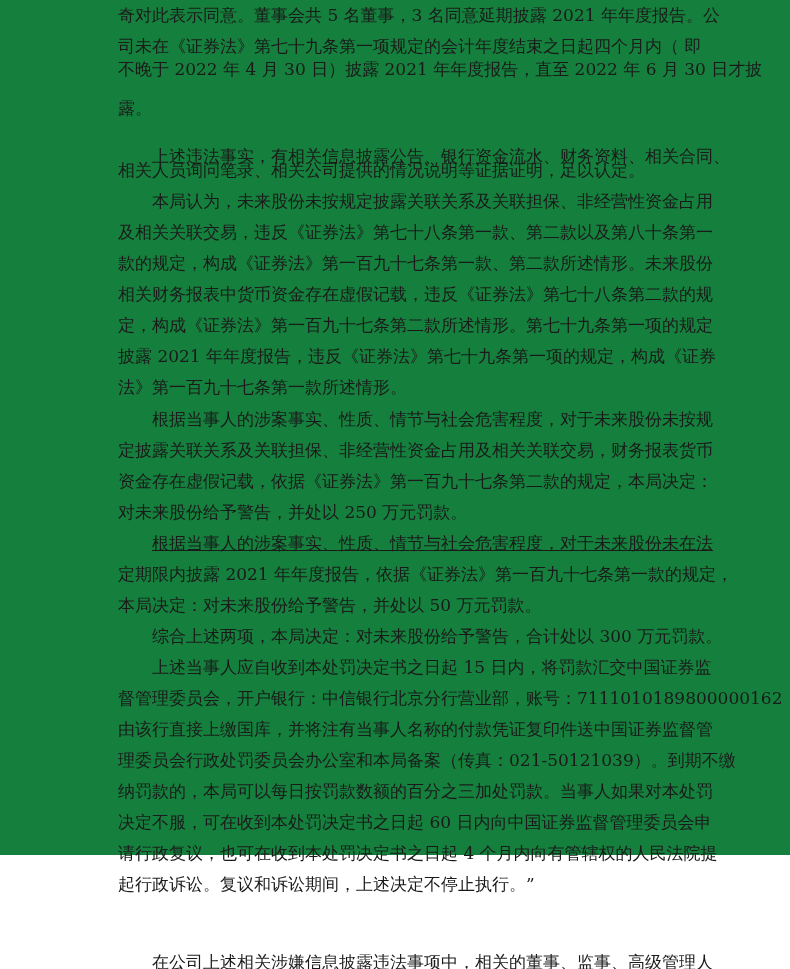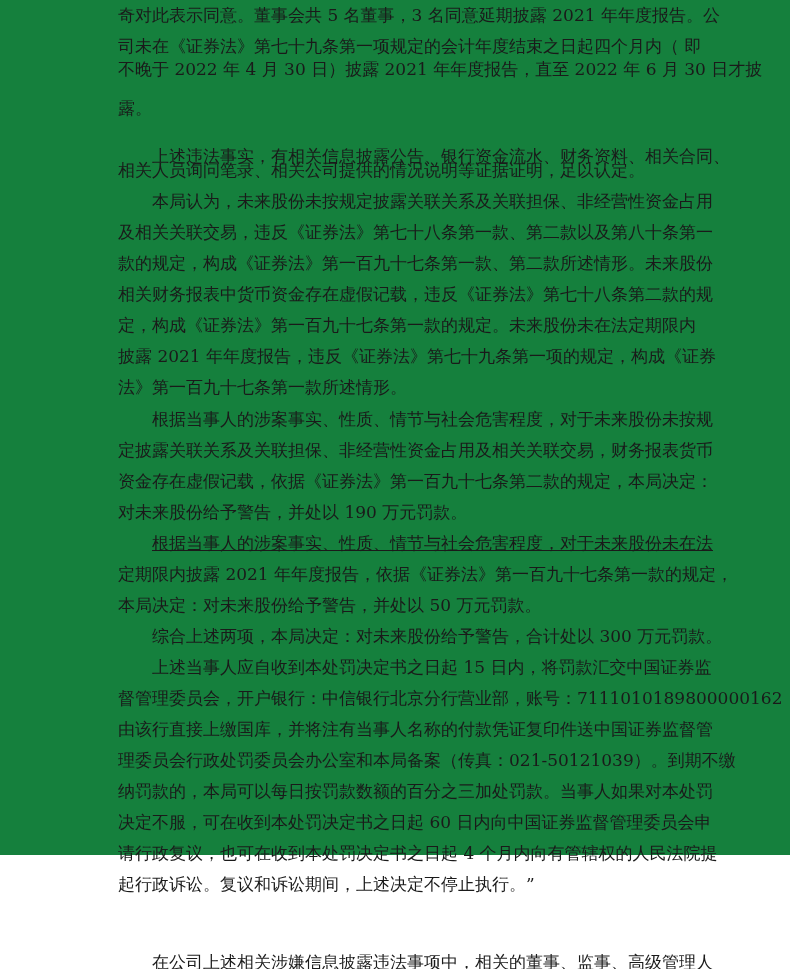--- a/index.html
+++ b/index.html
@@ -19,27 +19,27 @@
       <div class="line" style="top: 0px;">奇对此表示同意。董事会共 5 名董事，3 名同意延期披露 2021 年年度报告。公</div>
       <div class="line" style="top: 31px;">司未在《证券法》第七十九条第一项规定的会计年度结束之日起四个月内（ 即</div>
       <div class="line" style="top: 54px;">不晚于 2022 年 4 月 30 日）披露 2021 年年度报告，直至 2022 年 6 月 30 日才披</div>
       <div class="line last" style="top: 93px;">露。</div>
       <div class="line indent" style="top: 141px;">上述违法事实，有相关信息披露公告、银行资金流水、财务资料、相关合同、</div>
       <div class="line last" style="top: 155px;">相关人员询问笔录、相关公司提供的情况说明等证据证明，足以认定。</div>
       <div class="line indent" style="top: 186px;">本局认为，未来股份未按规定披露关联关系及关联担保、非经营性资金占用</div>
       <div class="line" style="top: 217px;">及相关关联交易，违反《证券法》第七十八条第一款、第二款以及第八十条第一</div>
       <div class="line" style="top: 248px;">款的规定，构成《证券法》第一百九十七条第一款、第二款所述情形。未来股份</div>
       <div class="line" style="top: 279px;">相关财务报表中货币资金存在虚假记载，违反《证券法》第七十八条第二款的规</div>
-      <div class="line" style="top: 310px;">定，构成《证券法》第一百九十七条第一款的规定。未来股份未在法定期限内</div>
+      <div class="line" style="top: 310px;">定，构成《证券法》第一百九十七条第二款所述情形。第七十九条第一项的规定</div>
       <div class="line" style="top: 341px;">披露 2021 年年度报告，违反《证券法》第七十九条第一项的规定，构成《证券</div>
       <div class="line last" style="top: 372px;">法》第一百九十七条第一款所述情形。</div>
       <div class="line indent" style="top: 404px;">根据当事人的涉案事实、性质、情节与社会危害程度，对于未来股份未按规</div>
       <div class="line" style="top: 435px;">定披露关联关系及关联担保、非经营性资金占用及相关关联交易，财务报表货币</div>
       <div class="line" style="top: 466px;">资金存在虚假记载，依据《证券法》第一百九十七条第二款的规定，本局决定：</div>
-      <div class="line last" style="top: 497px;">对未来股份给予警告，并处以 190 万元罚款。</div>
+      <div class="line last" style="top: 497px;">对未来股份给予警告，并处以 250 万元罚款。</div>
       <div class="line indent" style="top: 528px; text-decoration: underline;">根据当事人的涉案事实、性质、情节与社会危害程度，对于未来股份未在法</div>
       <div class="line" style="top: 559px;">定期限内披露 2021 年年度报告，依据《证券法》第一百九十七条第一款的规定，</div>
       <div class="line last" style="top: 590px;">本局决定：对未来股份给予警告，并处以 50 万元罚款。</div>
       <div class="line indent" style="top: 621px;">综合上述两项，本局决定：对未来股份给予警告，合计处以 300 万元罚款。</div>
       <div class="line indent" style="top: 652px;">上述当事人应自收到本处罚决定书之日起 15 日内，将罚款汇交中国证券监</div>
       <div class="line" style="top: 683px;">督管理委员会，开户银行：中信银行北京分行营业部，账号：7111010189800000162，</div>
       <div class="line" style="top: 714px;">由该行直接上缴国库，并将注有当事人名称的付款凭证复印件送中国证券监督管</div>
       <div class="line" style="top: 745px;">理委员会行政处罚委员会办公室和本局备案（传真：021-50121039）。到期不缴</div>
       <div class="line" style="top: 776px;">纳罚款的，本局可以每日按罚款数额的百分之三加处罚款。当事人如果对本处罚</div>
       <div class="line" style="top: 807px;">决定不服，可在收到本处罚决定书之日起 60 日内向中国证券监督管理委员会申</div>

